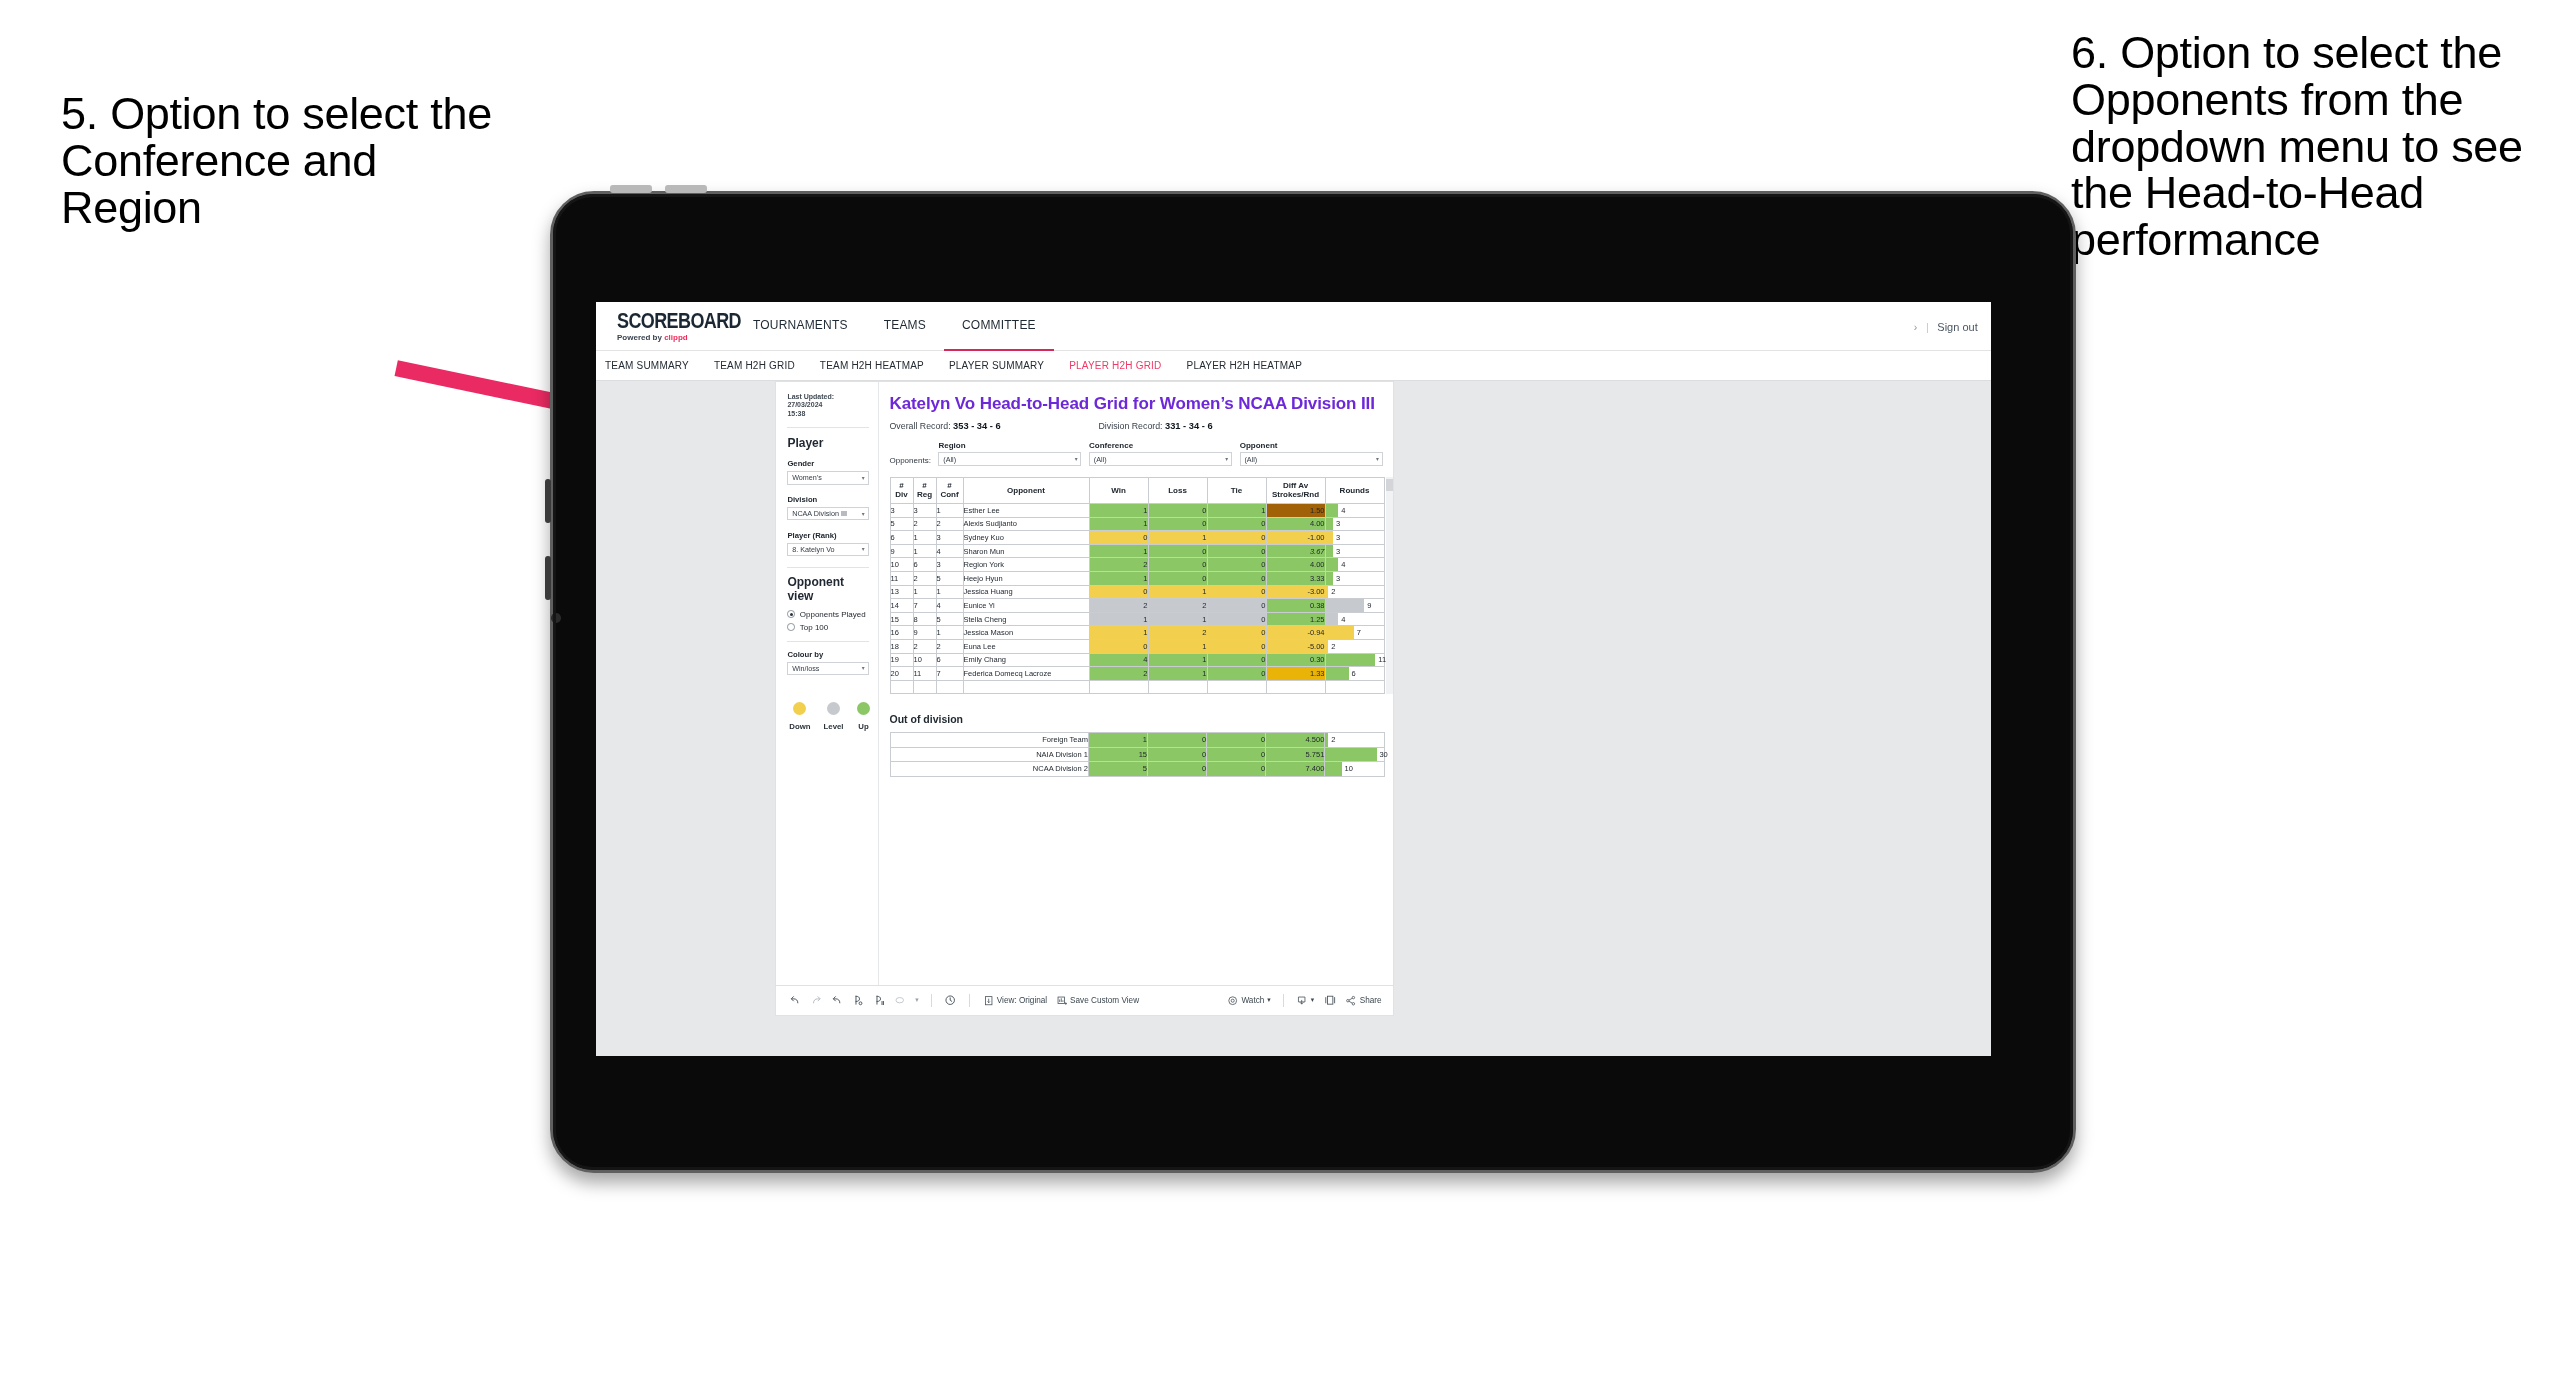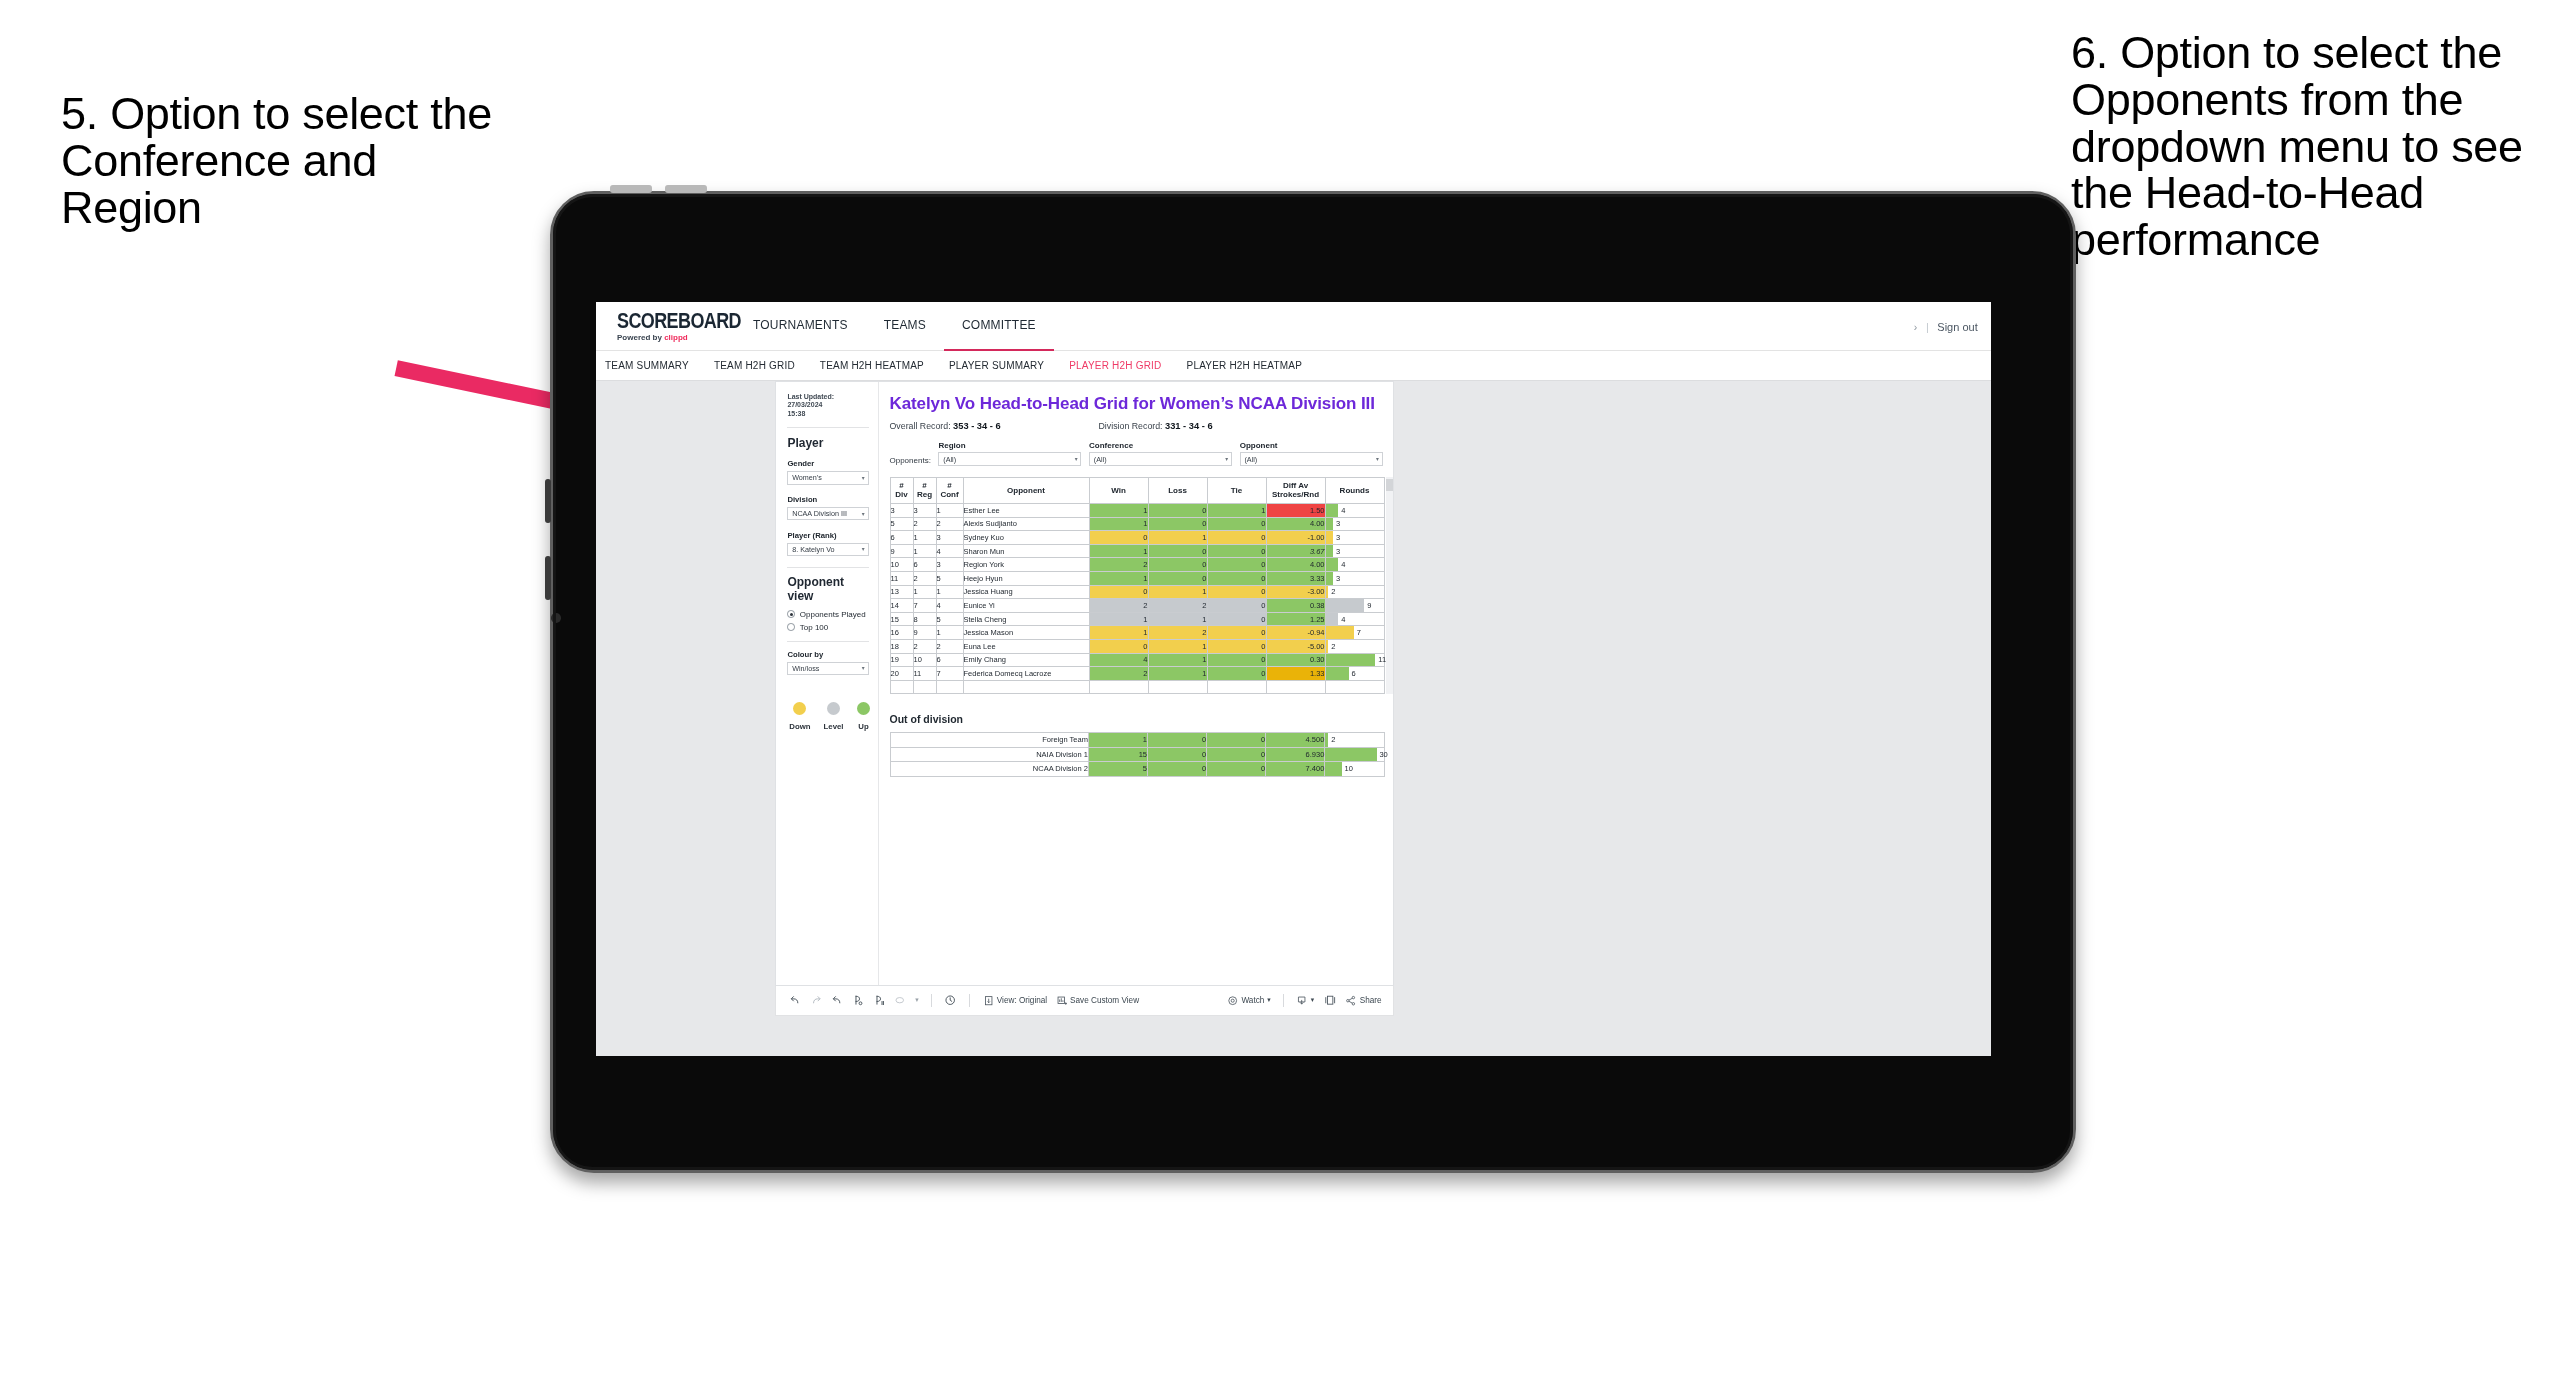--- a/index.html
+++ b/index.html
@@ -368,21 +368,21 @@
               </thead>
               <tbody id="h2h-body">
                   <tr>
                     <td class="c-num">3</td>
                     <td class="c-num">3</td>
                     <td class="c-num">1</td>
                     <td class="c-opp">Esther Lee</td>
                     <td class="c-val" style="background: rgb(140, 199, 101);">1</td>
                     <td class="c-val" style="background: rgb(140, 199, 101);">0</td>
                     <td class="c-val" style="background: rgb(140, 199, 101);">1</td>
-                    <td class="c-val" style="background: #ef4444; padding-left: 36px;">1.50</td>
+                    <td class="c-val" style="background: #a16207; padding-left: 36px;">1.50</td>
                     <td class="bar-cell">
                       <div class="bar-fill" style="width: 22%; background: rgb(140, 199, 101);"></div>
                       <div class="bar-txt" style="left: 22%;">4</div>
                     </td>
                   </tr>
                   <tr>
                     <td class="c-num">5</td>
                     <td class="c-num">2</td>
                     <td class="c-num">2</td>
                     <td class="c-opp">Alexis Sudjianto</td>
@@ -587,21 +587,21 @@
                   <td class="bar-cell">
                     <div class="bar-fill" style="width: 5%; background: rgb(140, 199, 101);"></div>
                     <div class="bar-txt" style="left: 5%;">2</div>
                   </td>
                 </tr>
                 <tr>
                   <td class="ood-name">NAIA Division 1</td>
                   <td class="c-val" style="background: rgb(140, 199, 101);">15</td>
                   <td class="c-val" style="background: rgb(140, 199, 101);">0</td>
                   <td class="c-val" style="background: rgb(140, 199, 101);">0</td>
-                  <td class="c-val" style="background: rgb(140, 199, 101);">6.930</td>
+                  <td class="c-val" style="background: rgb(140, 199, 101);">5.751</td>
                   <td class="bar-cell">
                     <div class="bar-fill" style="width: 88%; background: rgb(140, 199, 101);"></div>
                     <div class="bar-txt" style="left: 88%;">30</div>
                   </td>
                 </tr>
                 <tr>
                   <td class="ood-name">NCAA Division 2</td>
                   <td class="c-val" style="background: rgb(140, 199, 101);">5</td>
                   <td class="c-val" style="background: rgb(140, 199, 101);">0</td>
                   <td class="c-val" style="background: rgb(140, 199, 101);">0</td>

